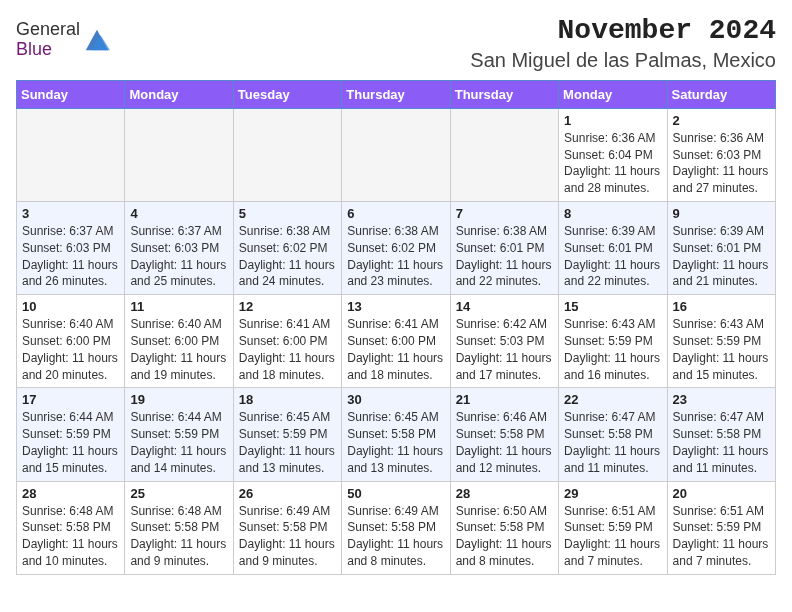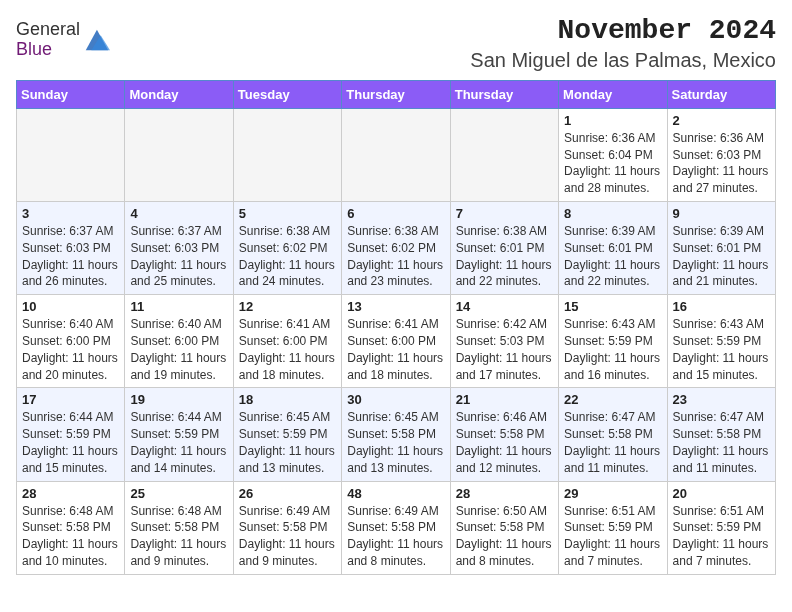--- a/index.html
+++ b/index.html
@@ -292,21 +292,21 @@
 Sunset: 5:58 PM
 Daylight: 11 hours and 9 minutes.</div>
         </td>
         <td>
           <span class="day-number">26</span>
           <div class="day-info" style="white-space: pre-line;">Sunrise: 6:49 AM
 Sunset: 5:58 PM
 Daylight: 11 hours and 9 minutes.</div>
         </td>
         <td>
-          <span class="day-number">48</span>
+          <span class="day-number">50</span>
           <div class="day-info" style="white-space: pre-line;">Sunrise: 6:49 AM
 Sunset: 5:58 PM
 Daylight: 11 hours and 8 minutes.</div>
         </td>
         <td>
           <span class="day-number">28</span>
           <div class="day-info" style="white-space: pre-line;">Sunrise: 6:50 AM
 Sunset: 5:58 PM
 Daylight: 11 hours and 8 minutes.</div>
         </td>

